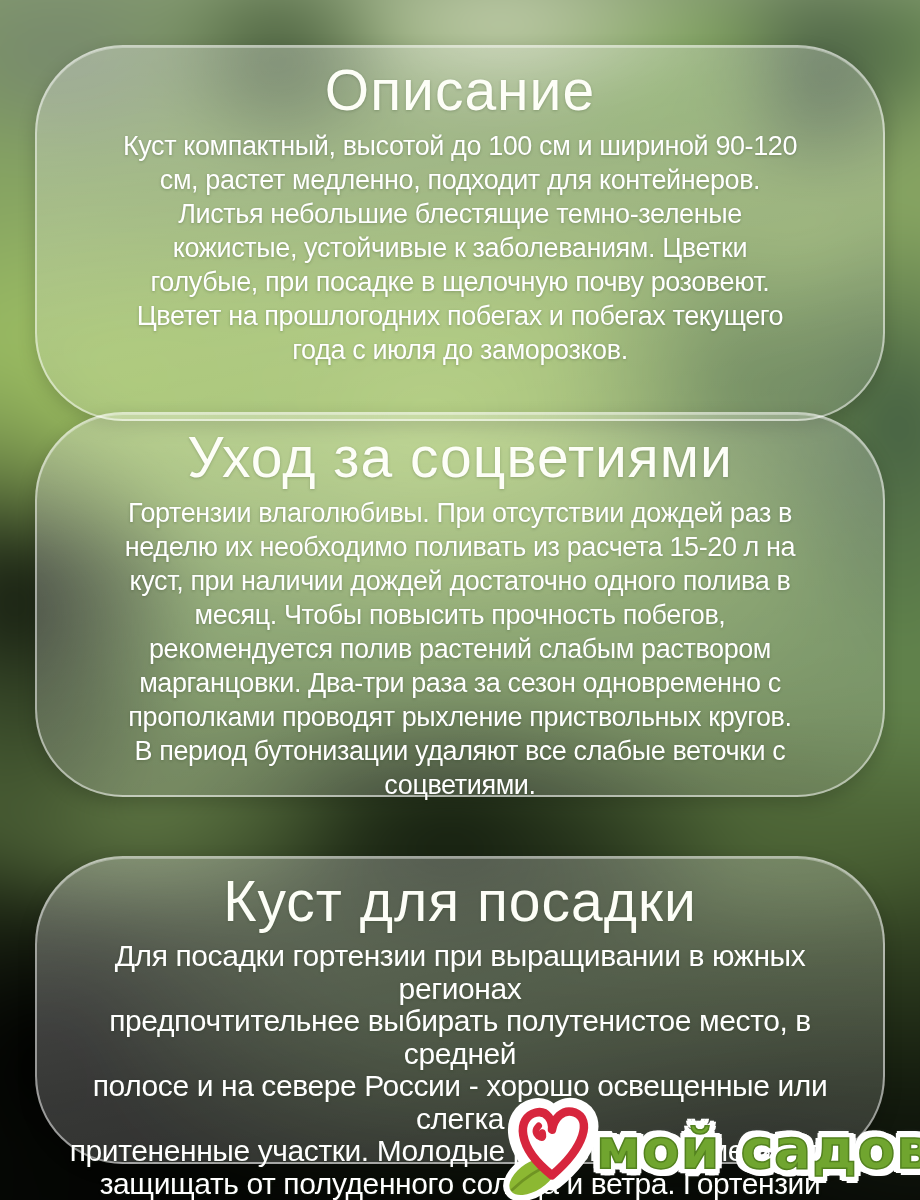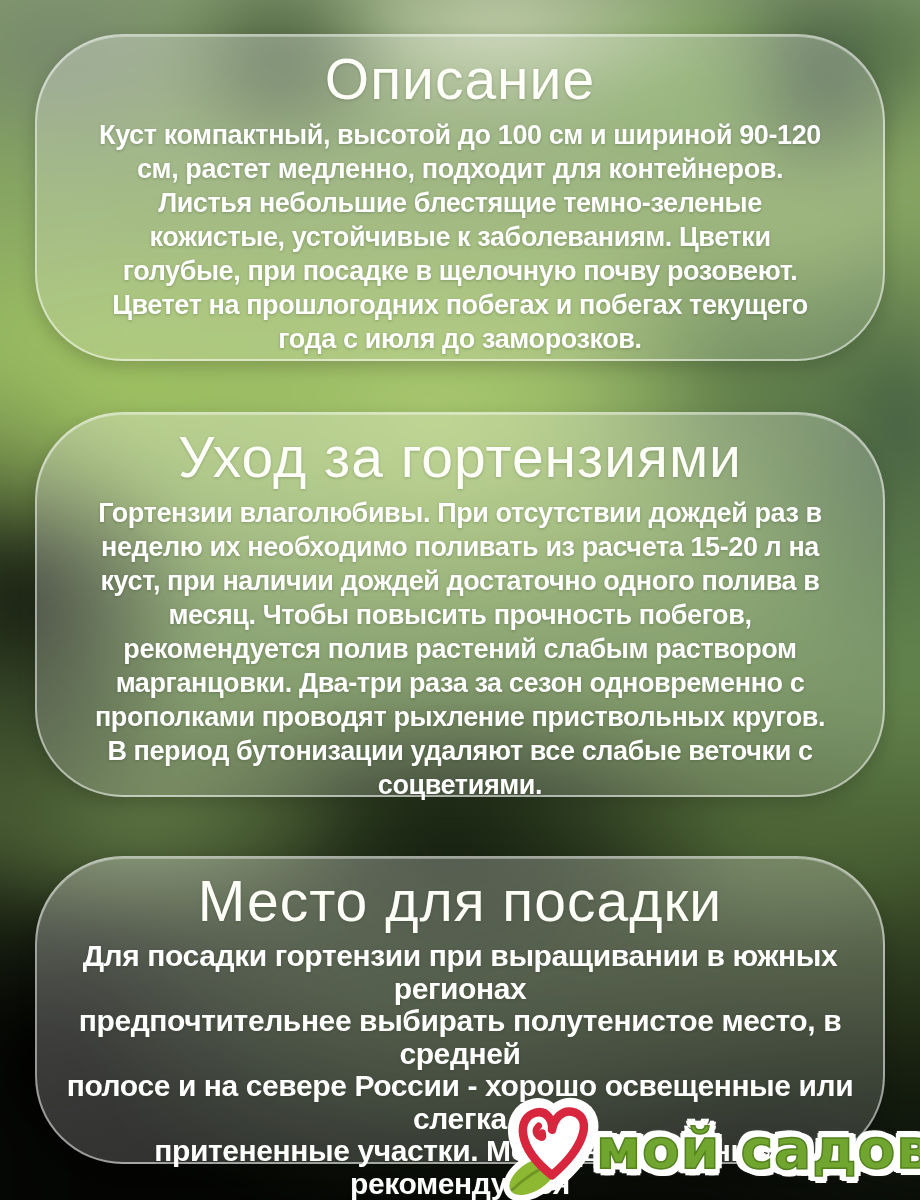--- a/index.html
+++ b/index.html
@@ -39,35 +39,35 @@
     position:absolute;left:35px;width:850px;
     box-sizing:border-box;
     border-radius:88px;
     background:linear-gradient(168deg, rgba(255,255,255,0.30) 0%, rgba(255,255,255,0.20) 55%, rgba(255,255,255,0.15) 100%);
     border:2px solid rgba(255,255,255,0.50);
     box-shadow:0 6px 18px rgba(0,0,0,0.18), inset 0 1px 0 rgba(255,255,255,0.35);
     padding:8px 20px 0 20px;
     text-align:center;
     color:#ffffff;
   }
-  .panel-1{top:34px;height:327px;}
+  .panel-1{top:45px;height:376px;}
   .panel-2{top:412px;height:385px;}
   .panel-3{top:856px;height:308px;}
   .panel h1{
     margin:0;
     font-size:57px;
     line-height:70px;
     font-weight:300;
     letter-spacing:1px;
     color:#fdfef7;
     text-shadow:0 1px 3px rgba(40,60,30,0.25);
   }
   .panel p{
     margin:4px 0 0 0;
-    font-weight:700;
+    font-weight:400;
     font-size:27px;
     line-height:34px;
     letter-spacing:-0.4px;
     white-space:pre-line;
     text-shadow:0 1px 3px rgba(40,60,30,0.30);
     text-align:center;
   }
   .panel-3 p{font-size:30px;line-height:32.5px;}
   
   .watermark{
@@ -104,34 +104,34 @@
     <p>Куст компактный, высотой до 100 см и шириной 90-120
 см, растет медленно, подходит для контейнеров.
 Листья небольшие блестящие темно-зеленые
 кожистые, устойчивые к заболеваниям. Цветки
 голубые, при посадке в щелочную почву розовеют.
 Цветет на прошлогодних побегах и побегах текущего
 года с июля до заморозков.</p>
   </section>
 
   <section class="panel panel-2">
-    <h1>Уход за гортензиями</h1>
+    <h1>Уход за соцветиями</h1>
     <p>Гортензии влаголюбивы. При отсутствии дождей раз в
 неделю их необходимо поливать из расчета 15-20 л на
 куст, при наличии дождей достаточно одного полива в
 месяц. Чтобы повысить прочность побегов,
 рекомендуется полив растений слабым раствором
 марганцовки. Два-три раза за сезон одновременно с
 прополками проводят рыхление приствольных кругов.
 В период бутонизации удаляют все слабые веточки с
 соцветиями.</p>
   </section>
 
   <section class="panel panel-3">
-    <h1>Место для посадки</h1>
+    <h1>Куст для посадки</h1>
     <p>Для посадки гортензии при выращивании в южных регионах
 предпочтительнее выбирать полутенистое место, в средней
 полосе и на севере России - хорошо освещенные или слегка
 притененные участки. Молодые растения рекомендуется
 защищать от полуденного солнца и ветра. Гортензии очень
 влаголюбивы, поэтому посадка вблизи деревьев,
 поглощающих много влаги, дл</p>
   </section>
 
   <div class="watermark">

